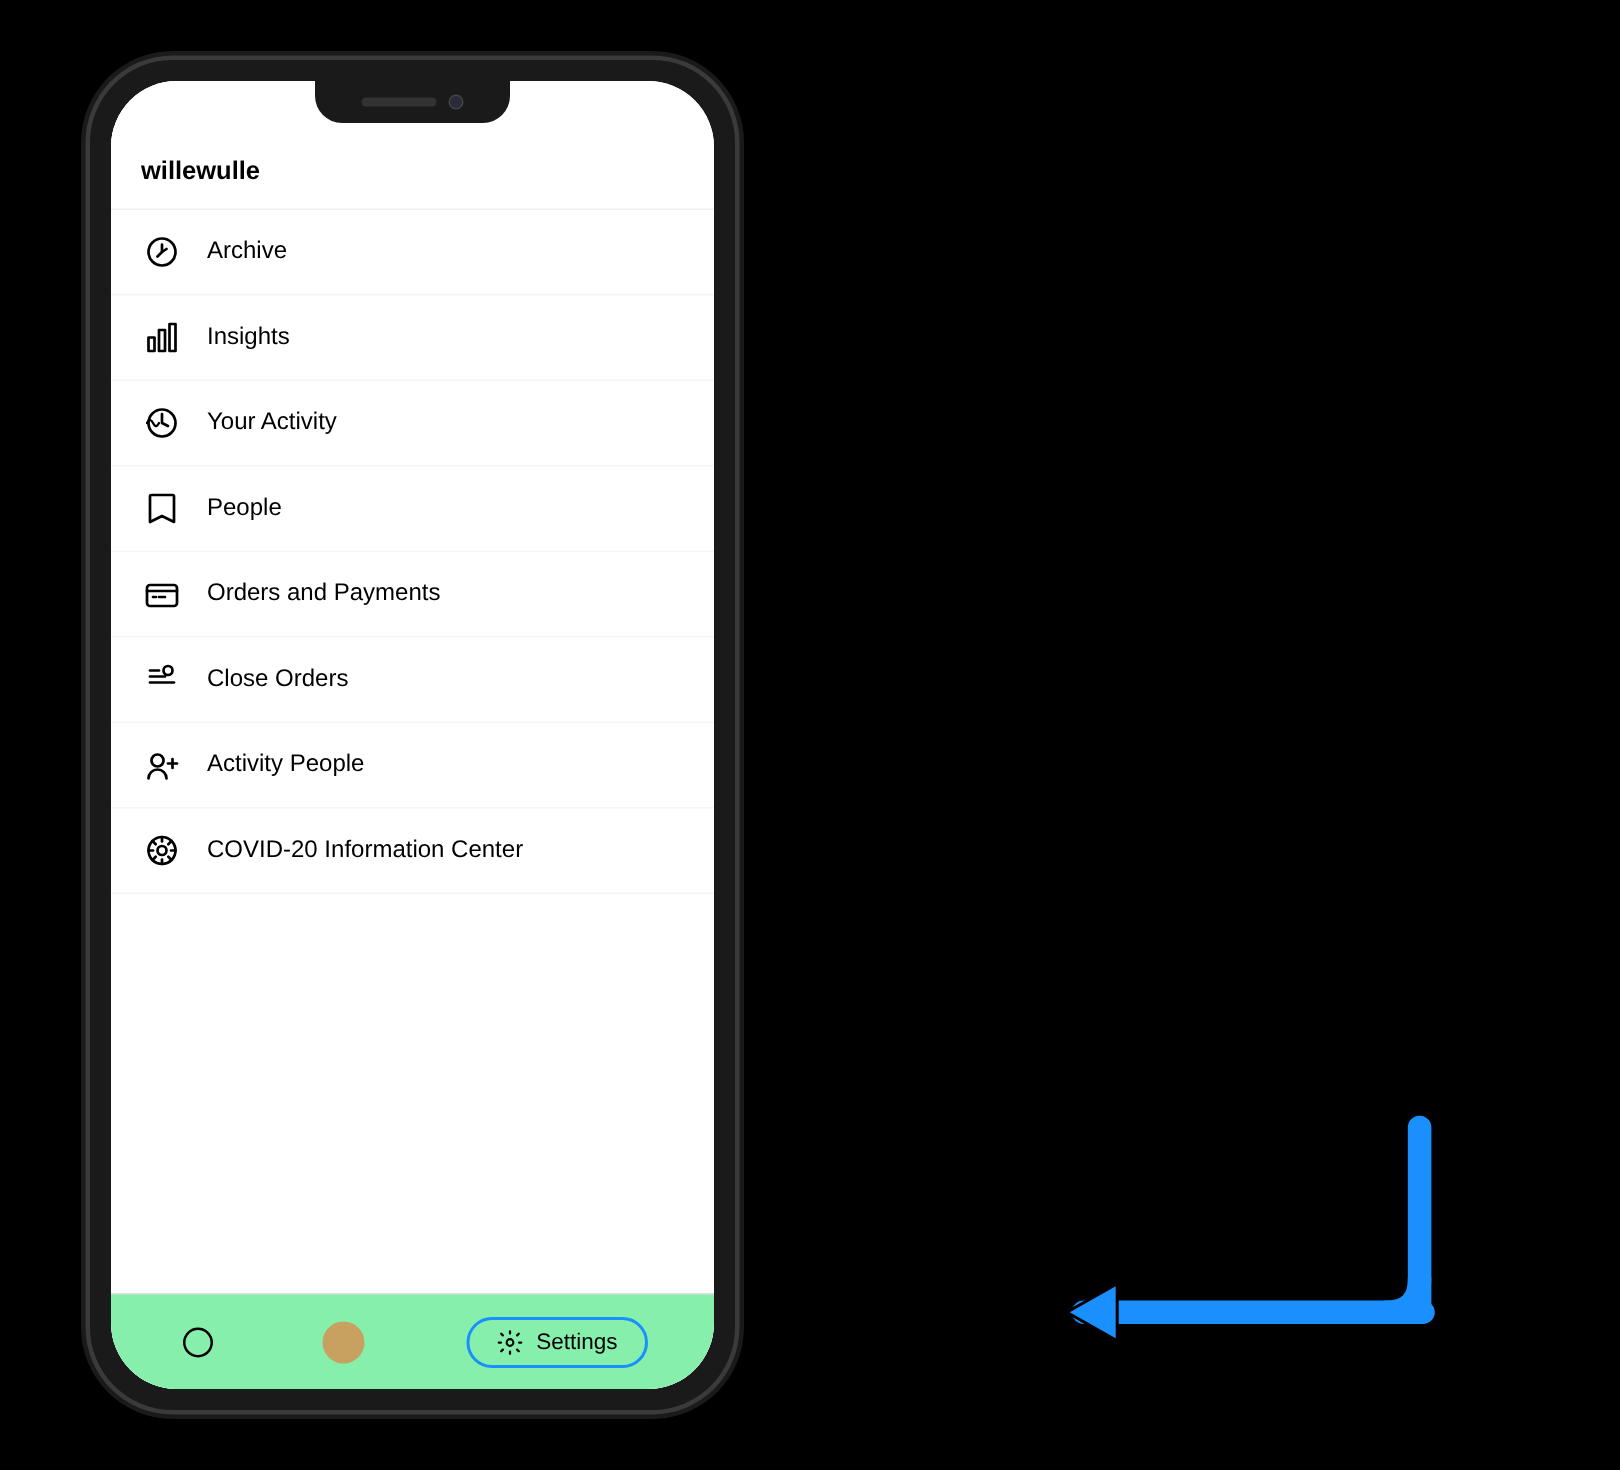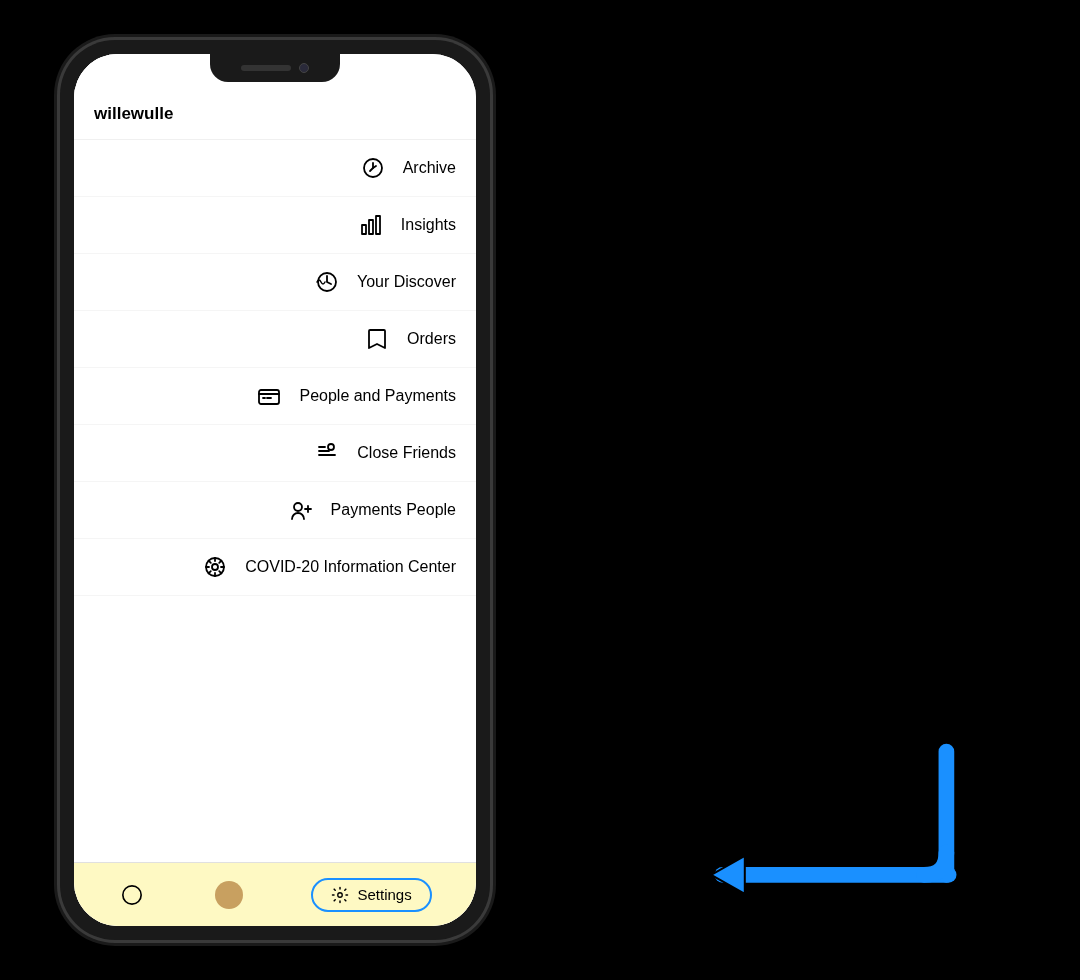--- a/index.html
+++ b/index.html
@@ -170,21 +170,20 @@
       overflow-y: auto;
     }
 
     .menu-item {
       display: flex;
       align-items: center;
       padding: 14px 20px;
       gap: 16px;
       border-bottom: 0.5px solid #f5f5f5;
       cursor: pointer;
-      justify-content: flex-end;
     }
 
     .menu-item-icon {
       width: 28px;
       height: 28px;
       display: flex;
       align-items: center;
       justify-content: center;
       flex-shrink: 0;
       color: #000;
@@ -196,21 +195,21 @@
       font-weight: 400;
     }
 
     
     .bottom-nav {
       position: absolute;
       bottom: 0;
       left: 0;
       right: 0;
       height: 64px;
-      background: #fef9c3;
+      background: #86efac;
       border-top: 0.5px solid #e0e0e0;
       display: flex;
       align-items: center;
       justify-content: space-around;
       padding: 0 10px;
       z-index: 60;
     }
 
     .settings-btn-highlight {
       border: 2.5px solid #1a90ff;
@@ -360,68 +359,68 @@
           </li>
 
           <li class="menu-item">
             <div class="menu-item-icon">
               <svg width="24" height="24" viewBox="0 0 24 24">
                 <circle cx="12" cy="12" r="9"></circle>
                 <polyline points="12,6 12,12 16,14"></polyline>
                 <path d="M2,12 Q4,8 6,12 Q8,16 10,12" stroke-width="1.5"></path>
               </svg>
             </div>
-            <span class="menu-item-label">Your Discover</span>
+            <span class="menu-item-label">Your Activity</span>
           </li>
 
 
           <li class="menu-item">
             <div class="menu-item-icon">
               <svg width="24" height="24" viewBox="0 0 24 24">
                 <path d="M5 3h14a1 1 0 0 1 1 1v17l-8-4-8 4V4a1 1 0 0 1 1-1z"></path>
               </svg>
             </div>
-            <span class="menu-item-label">Orders</span>
+            <span class="menu-item-label">People</span>
           </li>
 
           <li class="menu-item">
             <div class="menu-item-icon">
               <svg width="24" height="24" viewBox="0 0 24 24">
                 <rect x="2" y="6" width="20" height="14" rx="2"></rect>
                 <path d="M2 10h20"></path>
                 <line x1="6" y1="14" x2="8" y2="14"></line>
                 <line x1="10" y1="14" x2="14" y2="14"></line>
               </svg>
             </div>
-            <span class="menu-item-label">People and Payments</span>
+            <span class="menu-item-label">Orders and Payments</span>
           </li>
 
           <li class="menu-item">
             <div class="menu-item-icon">
               <svg width="24" height="24" viewBox="0 0 24 24">
                 <line x1="4" y1="6" x2="10" y2="6"></line>
                 <line x1="4" y1="10" x2="14" y2="10"></line>
                 <line x1="4" y1="14" x2="20" y2="14"></line>
                 <circle cx="16" cy="6" r="3"></circle>
                 <circle cx="19" cy="6" r="0" fill="currentColor" stroke="none"></circle>
               </svg>
             </div>
-            <span class="menu-item-label">Close Friends</span>
+            <span class="menu-item-label">Close Orders</span>
           </li>
 
           <li class="menu-item">
             <div class="menu-item-icon">
               <svg width="24" height="24" viewBox="0 0 24 24">
                 <circle cx="9" cy="9" r="4"></circle>
                 <path d="M3 21c0-3.314 2.686-6 6-6s6 2.686 6 6"></path>
                 <line x1="19" y1="8" x2="19" y2="14"></line>
                 <line x1="16" y1="11" x2="22" y2="11"></line>
               </svg>
             </div>
-            <span class="menu-item-label">Payments People</span>
+            <span class="menu-item-label">Activity People</span>
           </li>
 
           <li class="menu-item">
             <div class="menu-item-icon">
               <svg width="24" height="24" viewBox="0 0 24 24">
                 <circle cx="12" cy="12" r="9"></circle>
                 <circle cx="12" cy="12" r="3"></circle>
                 <line x1="12" y1="3" x2="12" y2="6"></line>
                 <line x1="12" y1="18" x2="12" y2="21"></line>
                 <line x1="3" y1="12" x2="6" y2="12"></line>

